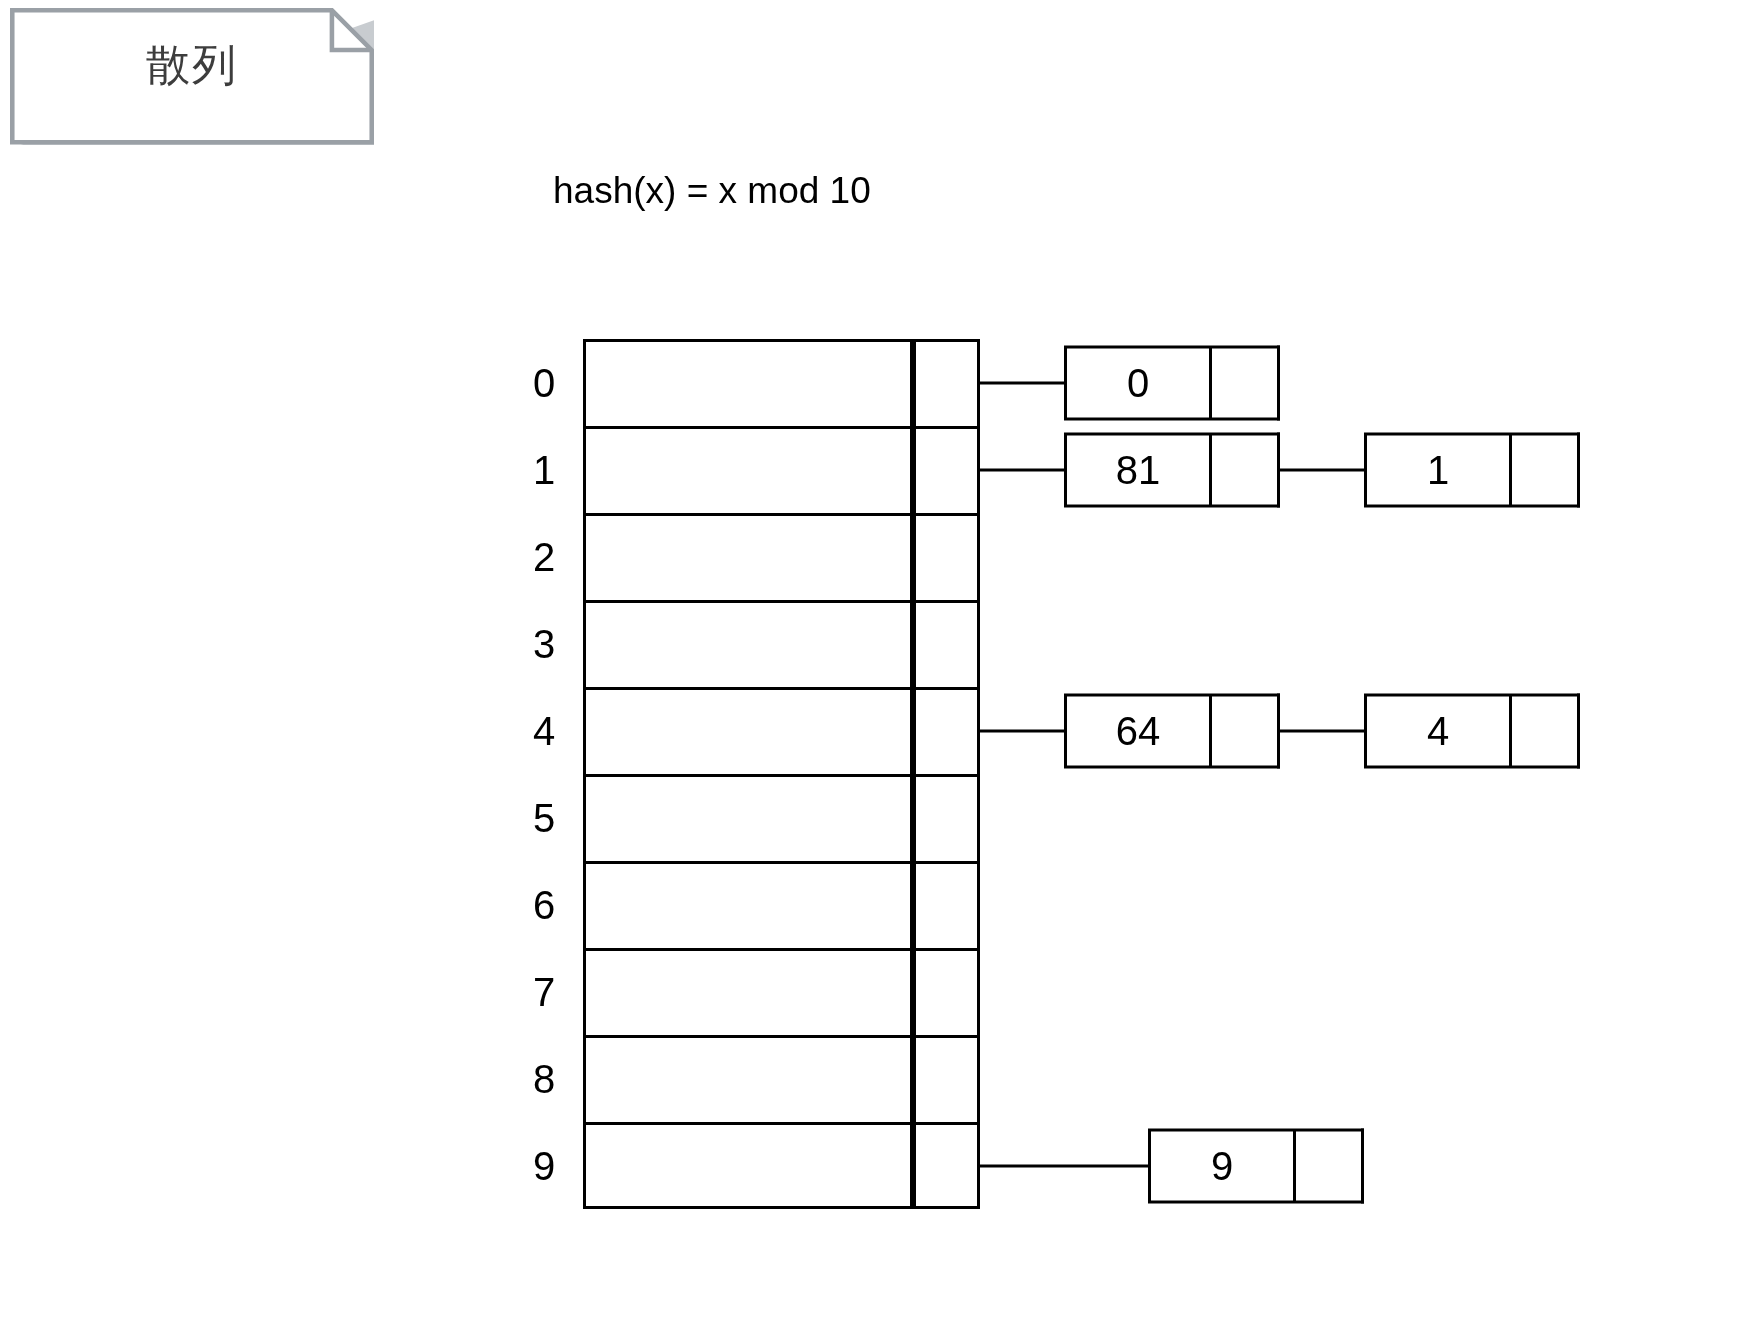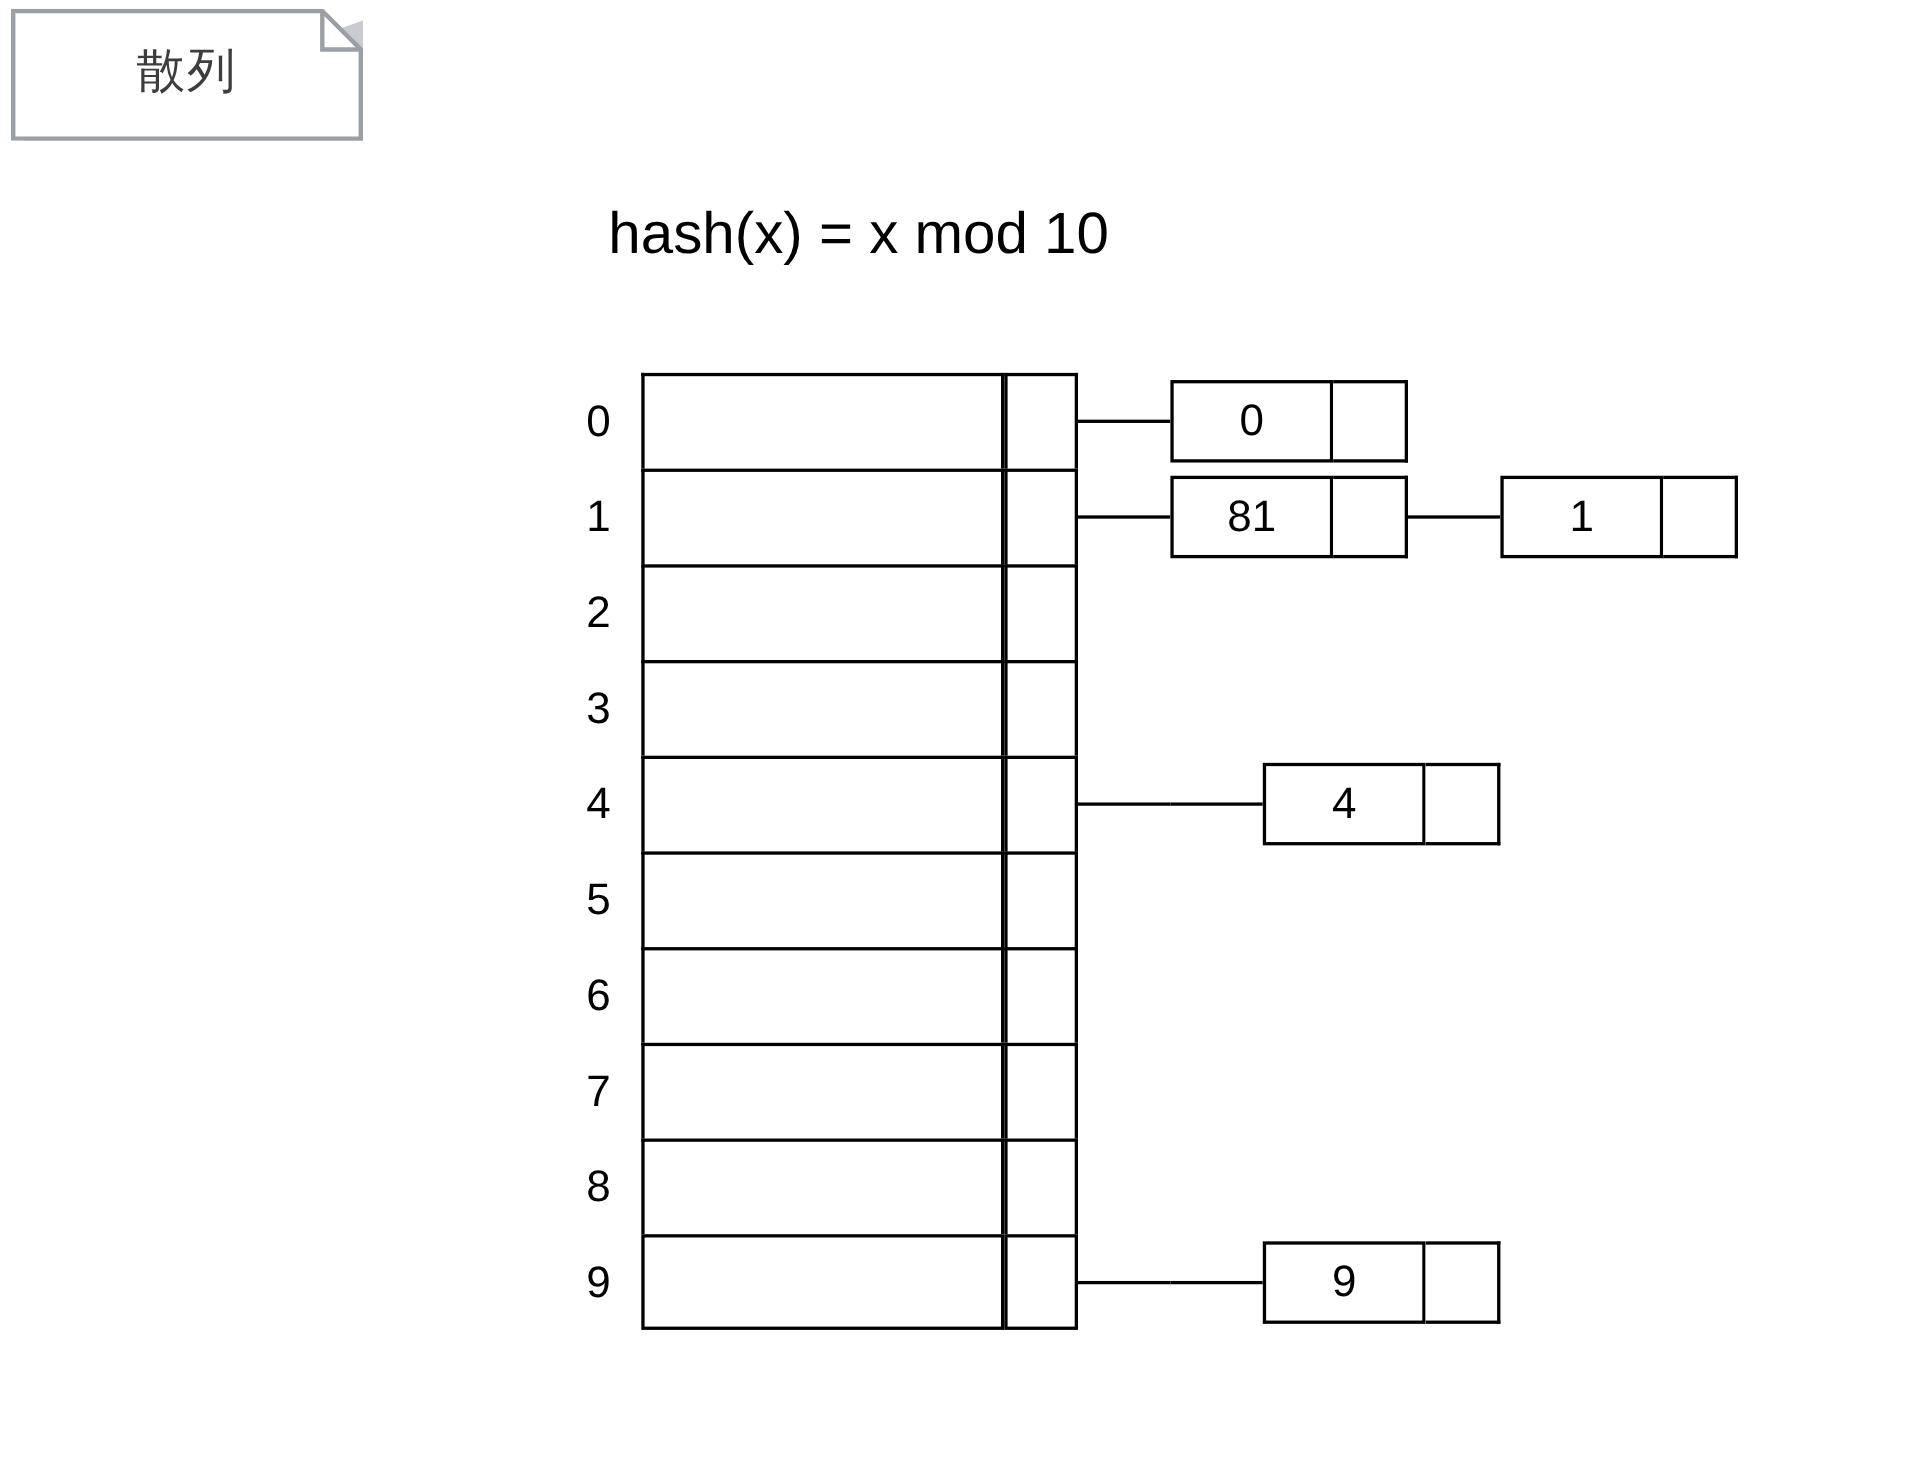--- a/index.html
+++ b/index.html
@@ -15,21 +15,21 @@
     overflow: hidden;
     font-family: "Liberation Sans", "DejaVu Sans", sans-serif;
     color: #000000;
   }
 
   
   .note-card {
     position: absolute;
     left: 10px;
     top: 8px;
-    width: 320px;
+    width: 364px;
     height: 120px;
     text-align: right;
   }
   .note-card .note-shape {
     position: absolute;
     inset: 0;
   }
   .note-card .note-label {
     position: absolute;
     left: 0;
@@ -44,22 +44,22 @@
     letter-spacing: 2px;
     color: #3d3d3d;
     padding-bottom: 6px;
     box-sizing: border-box;
   }
 
   
   .formula {
     position: absolute;
     left: 553px;
-    top: 181px;
-    font-size: 53px;
+    top: 169px;
+    font-size: 37px;
     line-height: 1.2;
     white-space: nowrap;
     color: #000000;
     text-align: right;
   }
 
   
   .table-wrap {
     position: absolute;
     left: 505px;
@@ -219,20 +219,24 @@
   </div>
 
   <div class="bucket-row">
     <div class="bucket-index">4</div>
     <div class="bucket-cells">
       <div class="bucket-main"></div>
       <div class="bucket-ptr"></div>
     </div>
     <div class="chain">
       <div class="chain-lead"></div>
+      <div class="node">
+        <div class="node-value">64</div>
+        <div class="node-next"></div>
+      </div>
       <div class="chain-link"></div>
       <div class="node">
         <div class="node-value">4</div>
         <div class="node-next"></div>
       </div>
     </div>
   </div>
 
   <div class="bucket-row">
     <div class="bucket-index">5</div>

